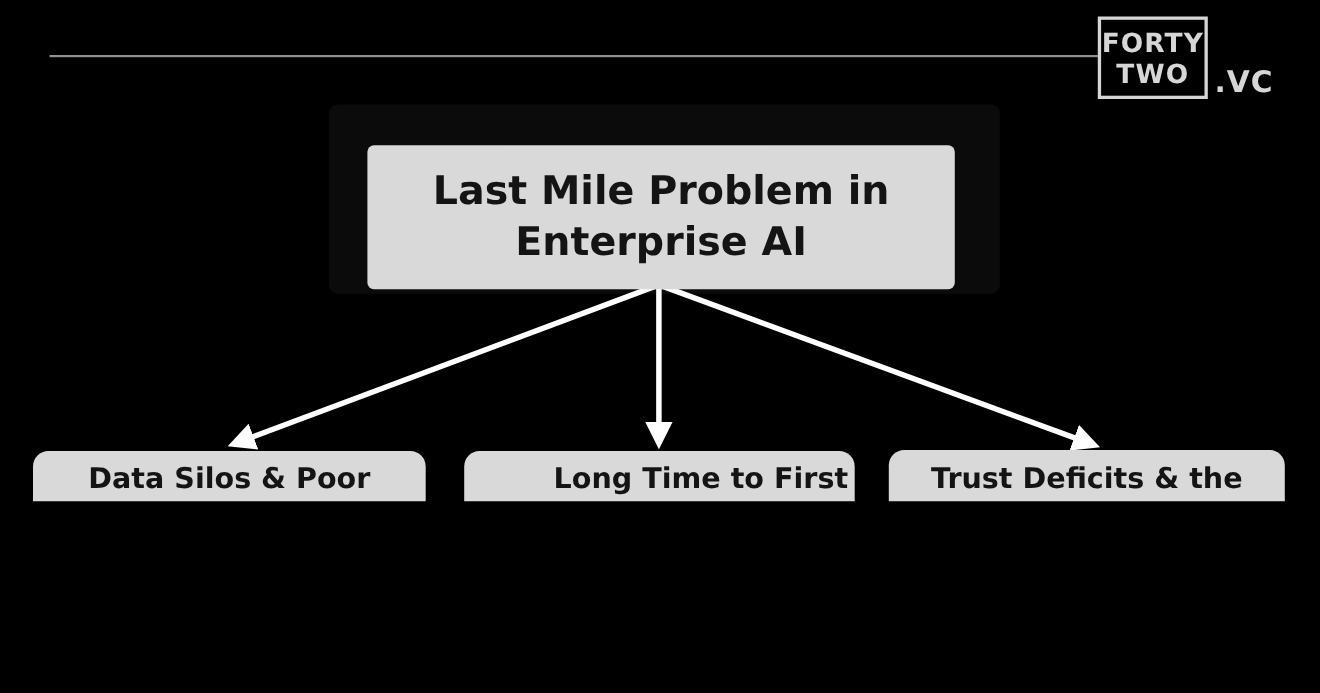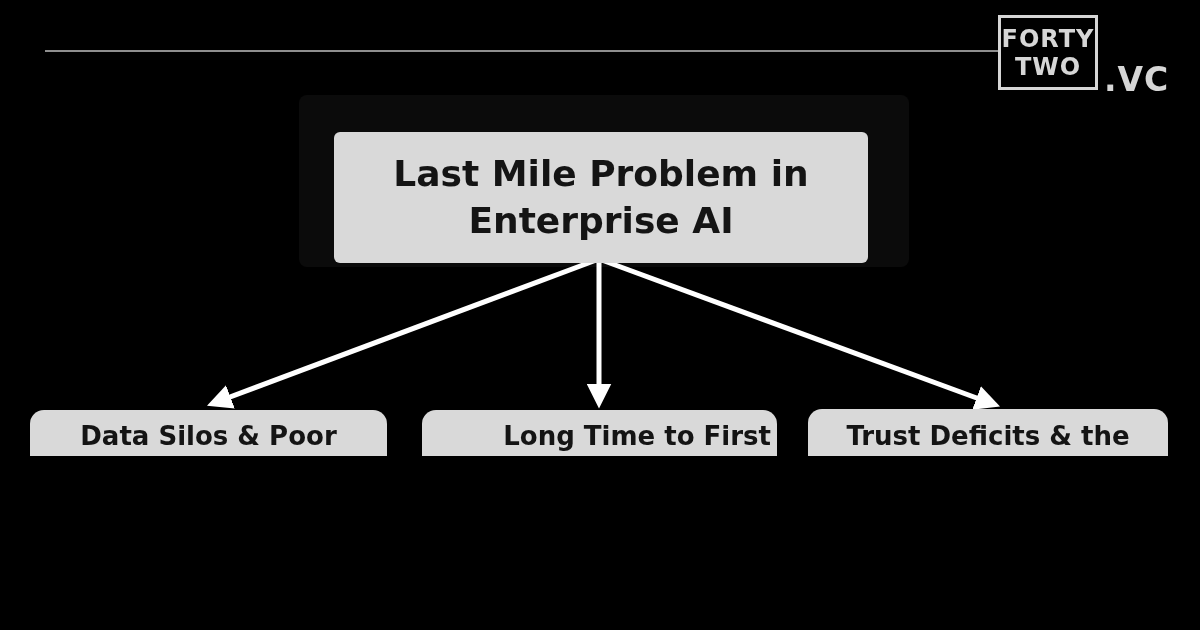--- a/index.html
+++ b/index.html
@@ -46,21 +46,21 @@
     font-weight: bold;
     font-size: 24px;
     line-height: 28px;
     letter-spacing: 1px;
   }
   .logo-suffix {
     position: absolute;
     left: 1104px; top: 60px;
     color: var(--logo, #d6d6d6);
     font-weight: bold;
-    font-size: 33px;
+    font-size: 27px;
     letter-spacing: 1px;
   }
 
   
   .title-halo {
     position: absolute;
     left: 299px; top: 95px;
     width: 610px; height: 172px;
     background: #0b0b0b;
     border-radius: 8px;

